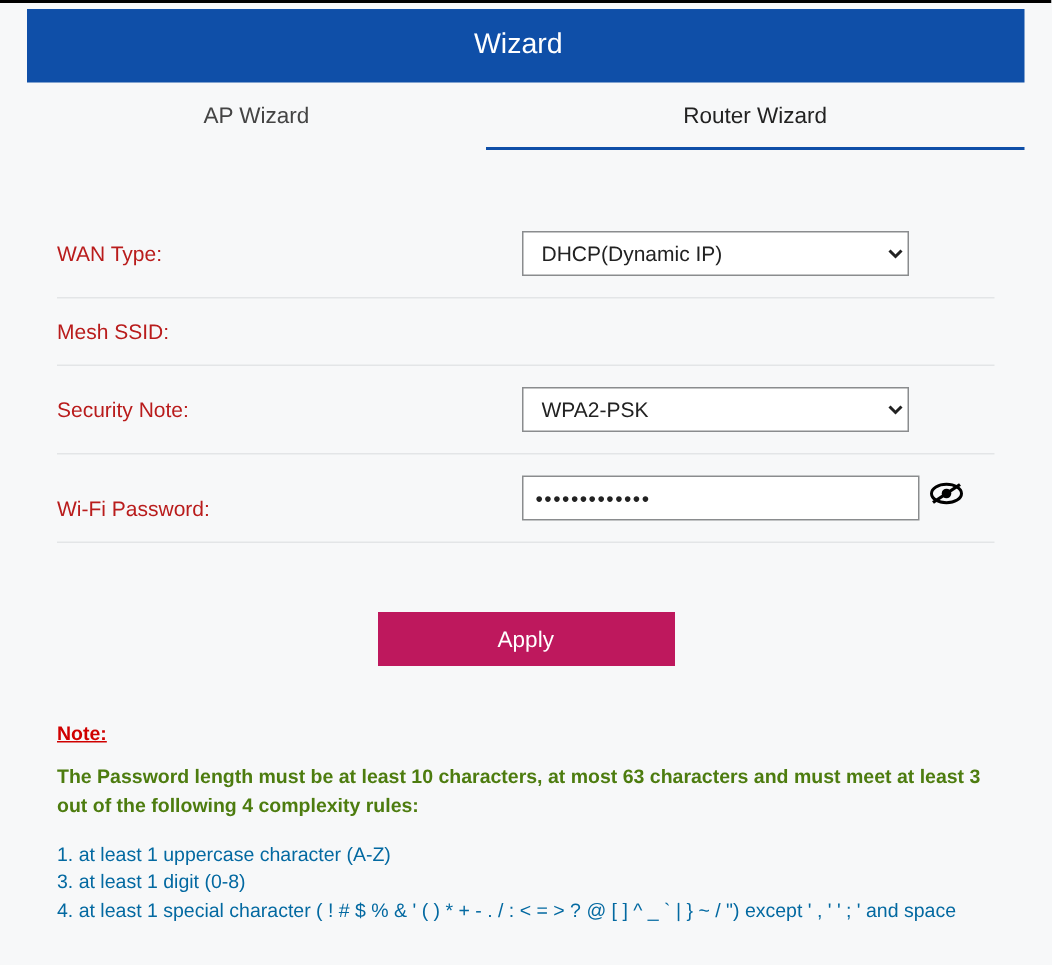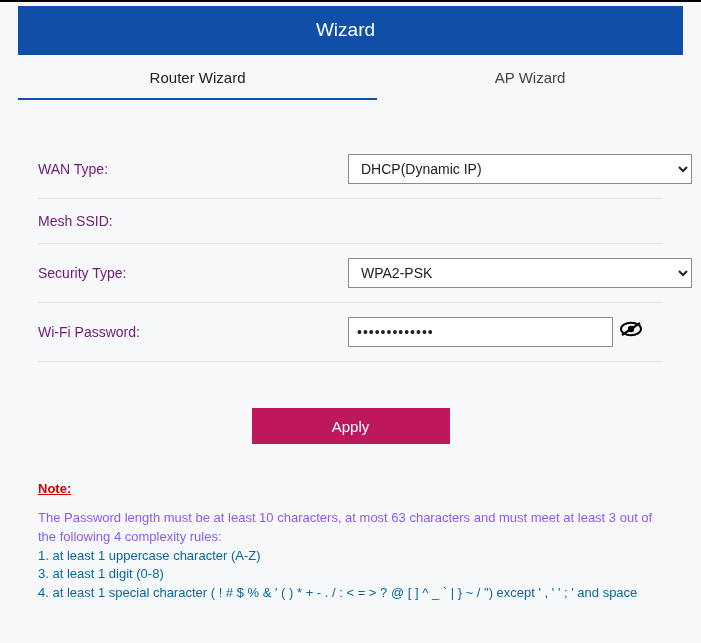--- a/index.html
+++ b/index.html
@@ -48,32 +48,32 @@
   }
   .form-area {
     margin: 40px 38px 0 38px;
   }
   .row {
     display: flex;
     align-items: center;
     padding: 14px 0;
     border-bottom: 1px solid #e3e5e7;
   }
-  .row:last-of-type { border-bottom: 1px solid #e3e5e7; }
+  .row:last-of-type { border-bottom: 1px solid #e3e5e7; align-items: flex-end; }
   .lbl {
     flex: 0 0 310px;
-    color: #701a75;
+    color: #b91c1c;
     font-size: 14px;
   }
   .ctrl {
     flex: 1;
     position: relative;
   }
   select.field, input.field {
-    width: 344px;
+    width: 258px;
     height: 30px;
     border: 1px solid #8a8c8e;
     background: #fff;
     font-size: 14px;
     padding: 0 8px;
     color: #222;
   }
   select.field {
     appearance: auto;
   }
@@ -111,60 +111,61 @@
     line-height: 1.45;
     color: #555;
   }
   .note-title {
     color: #d00000;
     font-weight: bold;
     margin-bottom: 10px;
     text-decoration: underline;
   }
   .note-intro {
-    font-weight: normal;
-    color: #8b5cf6;
+    font-weight: bold;
+    color: #4d7c0f;
+    margin-bottom: 14px;
   }
   .rule { color: #0369a1; }
 </style>
 </head>
 <body>
 
 <div class="outer">
 
   <div class="header-bar">
     <span>Wizard</span>
   </div>
 
   <div class="tabs">
+    <div class="tab inactive">
+      <span>AP Wizard</span>
+    </div>
     <div class="tab active">
       <span>Router Wizard</span>
-    </div>
-    <div class="tab inactive">
-      <span>AP Wizard</span>
     </div>
   </div>
 
   <div class="form-area">
 
     <div class="row">
       <div class="lbl">WAN Type:</div>
       <div class="ctrl">
         <select class="field">
           <option>DHCP(Dynamic IP)</option>
         </select>
       </div>
     </div>
 
     <div class="row">
       <div class="lbl">Mesh SSID:</div>
     </div>
 
     <div class="row">
-      <div class="lbl">Security Type:</div>
+      <div class="lbl">Security Note:</div>
       <div class="ctrl">
         <select class="field">
           <option>WPA2-PSK</option>
         </select>
       </div>
     </div>
 
     <div class="row">
       <div class="lbl">Wi-Fi Password:</div>
       <div class="ctrl">

